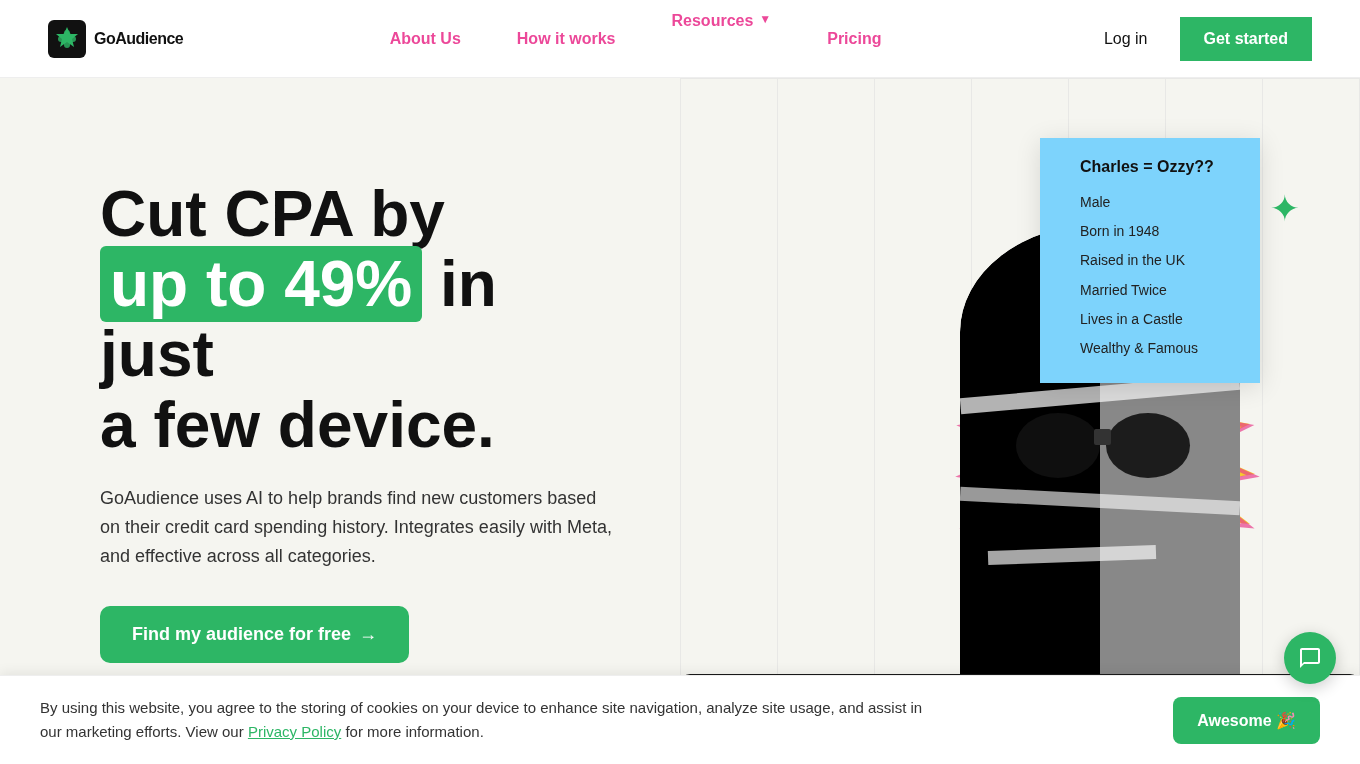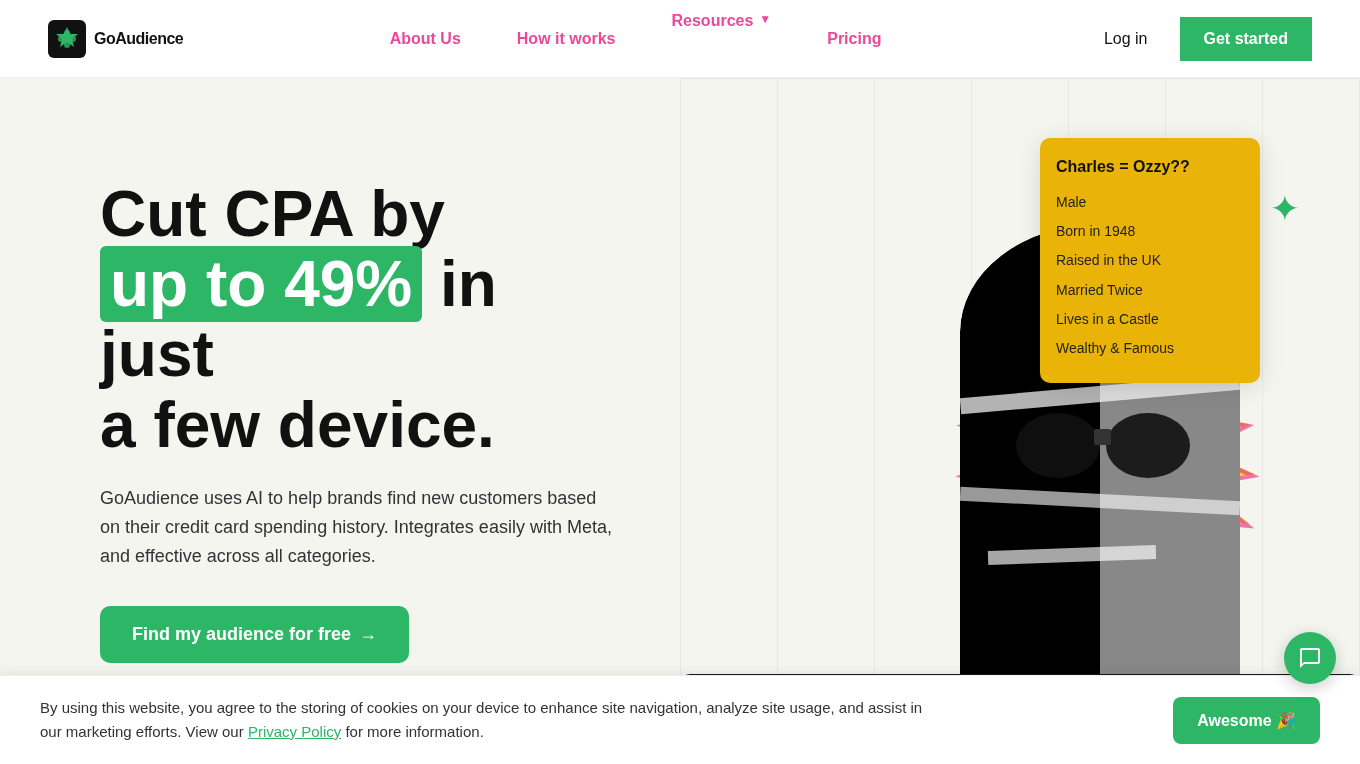--- a/index.html
+++ b/index.html
@@ -94,23 +94,23 @@
         linear-gradient(to bottom, #ddd 1px, transparent 1px);
       background-size: 97px 100%;
       opacity: 0.5;
     }
 
     
     .info-card {
       position: absolute;
       top: 60px;
       right: 100px;
-      background: #eab308;
-      border-radius: 10px;
-      padding: 20px 16px;
+      background: #7dd3fc;
+      border-radius: 0;
+      padding: 20px 40px;
       box-shadow: 0 4px 24px rgba(0,0,0,0.12);
       min-width: 220px;
       z-index: 5;
     }
     .info-card-title {
       font-size: 16px;
       font-weight: 700;
       color: #111;
       margin-bottom: 12px;
     }

